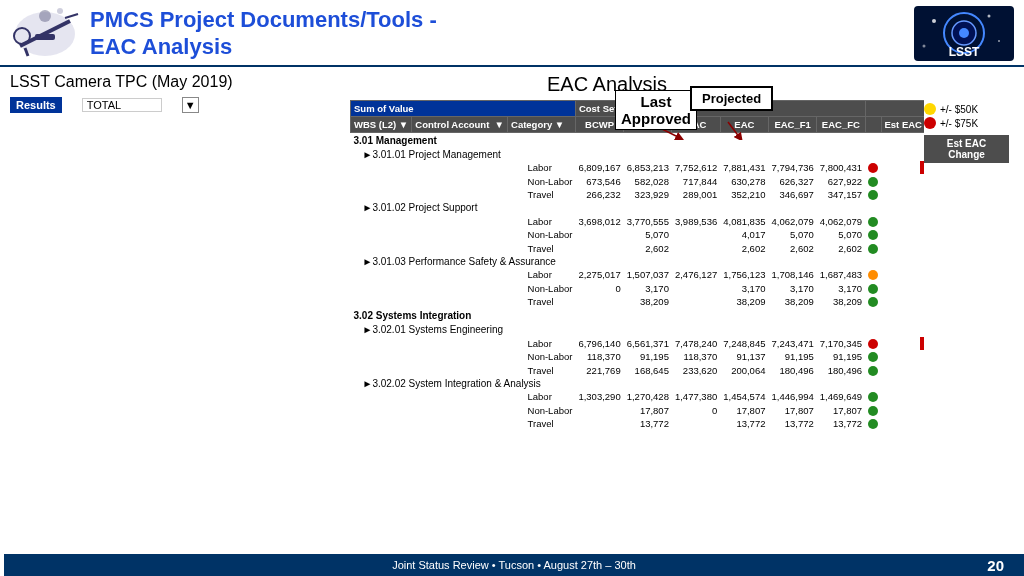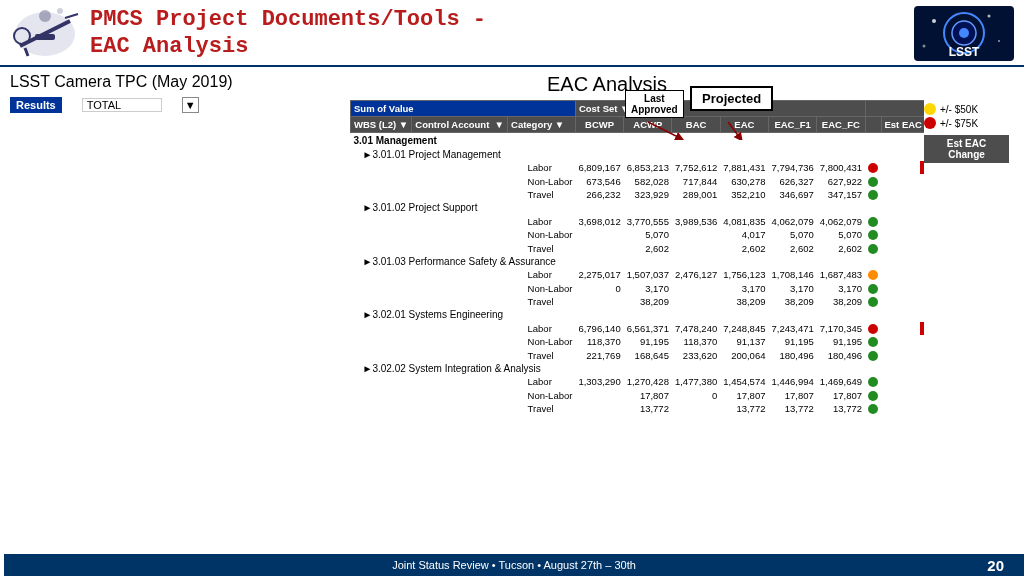--- a/index.html
+++ b/index.html
@@ -25,23 +25,22 @@
       height: 55px;
       margin-right: 10px;
       flex-shrink: 0;
     }
     #header-title {
       flex: 1;
     }
     #header-title h1 {
       font-size: 22px;
       font-weight: bold;
-      color: #b91c1c;
+      color: #1d4ed8;
       line-height: 1.2;
-      font-family: Liberation Mono, monospace;
     }
     #header-logo-right {
       width: 100px;
       height: 55px;
       flex-shrink: 0;
     }
     
     .telescope-svg { display: block; }
     .lsst-logo-svg { display: block; }
 
@@ -279,21 +278,21 @@
       <span id="results-value">TOTAL</span>
       <span id="results-dropdown">▼</span>
     </div>
   </div>
 
   <div id="table-container">
     <div id="eac-title">EAC Analysis</div>
 
     <div style="position:relative;">
 
-      <div class="callout-box" style="position:absolute; top:-10px; left:275px; z-index:10; font-size:10px; padding:2px 5px;">
+      <div class="callout-box" style="position:absolute; top:-10px; left:265px; z-index:10; font-size:15px; padding:2px 5px;">
         Last<br>Approved
       </div>
 
       <div class="callout-box projected-box" style="position:absolute; top:-14px; left:340px; z-index:10; padding:3px 10px;">
         Projected
       </div>
 
       <svg style="position:absolute; top:0; left:0; width:550px; height:40px; pointer-events:none; z-index:5;">
 
         <path d="M298,22 L330,38" stroke="#8B0000" stroke-width="1.5" fill="none" marker-end="url(#arrow1)"></path>
@@ -454,20 +453,23 @@
       <td></td>
       <td>38,209</td>
       <td></td>
       <td>38,209</td>
       <td>38,209</td>
       <td>38,209</td>
       <td class="col-icon"><span class="green-dot"></span></td>
       <td style="text-align:right;">0</td>
     </tr>
             <tr>
+              <td colspan="11" class="label-cell" style="font-weight:bold; padding:2px 3px; font-size:10px;">3.02 Systems Integration</td>
+            </tr>
+            <tr>
               <td colspan="11" class="label-cell" style="padding:1px 3px 1px 12px; font-size:10px;">►3.02.01 Systems Engineering</td>
             </tr>
             <tr>
       <td class="label-cell" style="padding-left:4px;"></td>
       <td class="label-cell" style="padding-left:4px;"></td>
       <td class="label-cell" style="padding-left:20px;">Labor</td>
       <td>6,796,140</td>
       <td>6,561,371</td>
       <td>7,478,240</td>
       <td>7,248,845</td>

